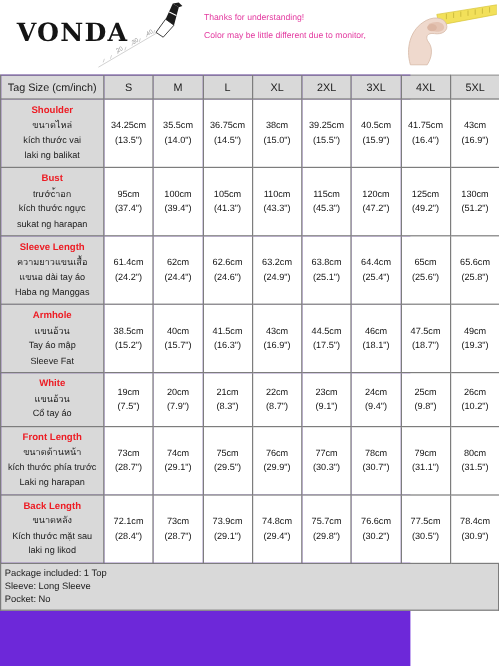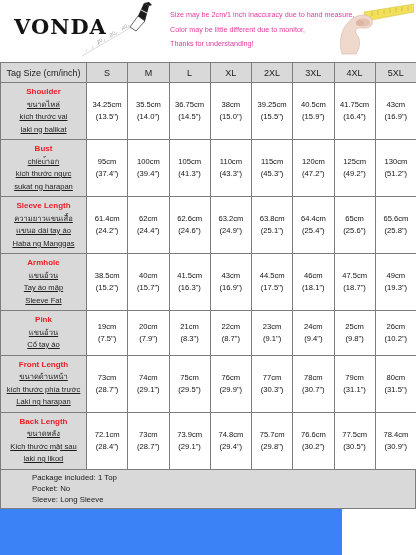--- a/index.html
+++ b/index.html
@@ -7,21 +7,21 @@
     width: 416px;
     height: 555px;
     background: #ffffff;
     font-family: "Liberation Sans", "DejaVu Sans", sans-serif;
     overflow: hidden;
   }
   #page {
     position: relative;
     width: 342px;
     height: 555px;
-    background: #3b82f6;
+    background: #6d28d9;
   }
 
   
   .banner {
     position: relative;
     width: 416px;
     height: 62px;
     background: #ffffff;
     overflow: hidden;
   }
@@ -108,21 +108,20 @@
     color: #ed1c24;
     font-size: 8px;
     font-weight: bold;
     display: block;
   }
   .lab-sub {
     color: #1c1c1c;
     font-size: 7.6px;
     display: block;
     white-space: nowrap;
-    text-decoration: underline;
   }
   tr.data-row td.valcell {
     background: #ffffff;
     line-height: 12px;
     padding: 3px 1px;
     margin-top: 40px;
   }
   .v-cm { display: block; font-size: 7.6px; color: #111111; }
   .v-in { display: block; font-size: 7.6px; color: #111111; }
 
@@ -132,21 +131,20 @@
     background: #d9d9d9;
     border: 1px solid #7d7d7d;
     border-top: none;
     padding: 2px 0 3px 3px;
   }
   .footer-line {
     font-size: 7.8px;
     line-height: 11.3px;
     color: #1b1b1b;
     white-space: nowrap;
-    margin-left: 28px;
   }
 </style>
 </head>
 <body>
 
 <div id="page">
 
   <div class="banner">
 
     <div class="brand">VONDA</div>
@@ -170,23 +168,22 @@
       </g>
       <g>
         <polygon points="52,27 60,16 67,21 58,31" fill="#ffffff" stroke="#3a3a3a" stroke-width="0.8"></polygon>
         <polygon points="60,16 66,3 71,6 67,21" fill="#1c1c1c"></polygon>
         <polygon points="66,3 71,2 74,5 71,6" fill="#1c1c1c"></polygon>
         <line x1="63" y1="10" x2="69" y2="13" stroke="#ffffff" stroke-width="0.9"></line>
       </g>
     </svg>
 
     <div class="notice">
-      <div class="notice-line">Size may be 2cm/1 inch inaccuracy due to hand measure,</div>
+      <div class="notice-line">Thanks for understanding!</div>
       <div class="notice-line">Color may be little different due to monitor,</div>
-      <div class="notice-line">Thanks for understanding!</div>
     </div>
 
     <svg class="hand-art" viewBox="0 0 84 56">
       <g>
         <path d="M34 10 L84 2 L84 10 L36 19 Z" fill="#f2e05a" stroke="#d8c63e" stroke-width="0.6"></path>
         <g stroke="#b5a42e" stroke-width="0.5">
           <line x1="42" y1="9.5" x2="42" y2="14"></line>
             <line x1="48" y1="8.5" x2="48" y2="13"></line>
           <line x1="54" y1="7.6" x2="54" y2="12"></line>
             <line x1="60" y1="6.7" x2="60" y2="11.2"></line>
@@ -261,21 +258,21 @@
             <span class="v-in">(16.4")</span>
           </td>
           <td class="valcell">
             <span class="v-cm">43cm</span>
             <span class="v-in">(16.9")</span>
           </td>
         </tr>
         <tr class="data-row">
           <td class="rowlabel">
             <span class="lab-en">Bust</span>
-            <span class="lab-sub">chiều้าอก</span>
+            <span class="lab-sub">trước้าอก</span>
             <span class="lab-sub">kích thước ngực</span>
             <span class="lab-sub">sukat ng harapan</span>
           </td>
           <td class="valcell">
             <span class="v-cm">95cm</span>
             <span class="v-in">(37.4")</span>
           </td>
           <td class="valcell">
             <span class="v-cm">100cm</span>
             <span class="v-in">(39.4")</span>
@@ -380,21 +377,21 @@
             <span class="v-cm">47.5cm</span>
             <span class="v-in">(18.7")</span>
           </td>
           <td class="valcell">
             <span class="v-cm">49cm</span>
             <span class="v-in">(19.3")</span>
           </td>
         </tr>
         <tr class="data-row">
           <td class="rowlabel">
-            <span class="lab-en">Pink</span>
+            <span class="lab-en">White</span>
             <span class="lab-sub">แขนอ้วน</span>
             <span class="lab-sub">Cổ tay áo</span>
           </td>
           <td class="valcell">
             <span class="v-cm">19cm</span>
             <span class="v-in">(7.5")</span>
           </td>
           <td class="valcell">
             <span class="v-cm">20cm</span>
             <span class="v-in">(7.9")</span>
@@ -502,17 +499,17 @@
           <td class="valcell">
             <span class="v-cm">78.4cm</span>
             <span class="v-in">(30.9")</span>
           </td>
         </tr>
       </tbody>
   </table>
 
   <div class="footer">
     <div class="footer-line">Package included: 1 Top</div>
+    <div class="footer-line">Sleeve: Long Sleeve</div>
     <div class="footer-line">Pocket: No</div>
-    <div class="footer-line">Sleeve: Long Sleeve</div>
   </div>
 
 </div>
 
 </body></html>

